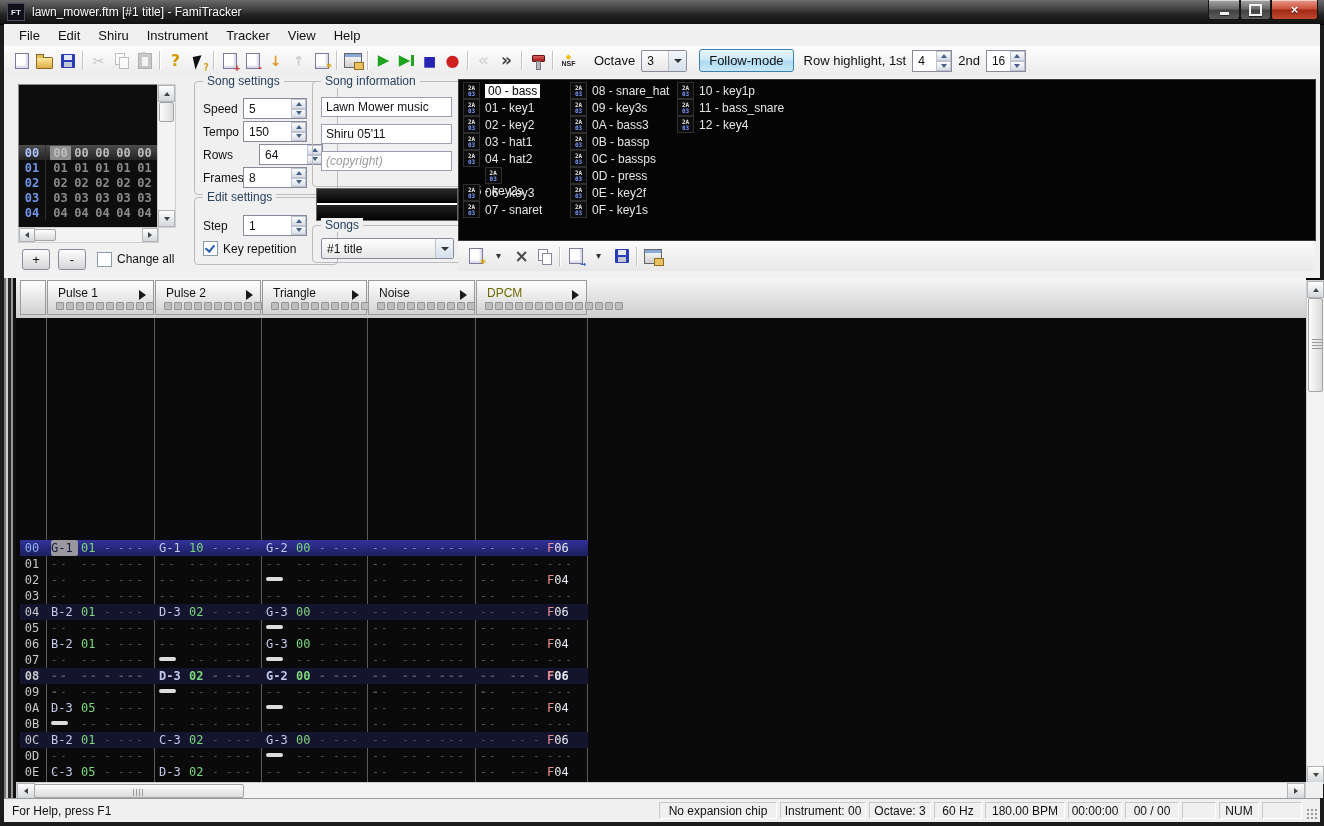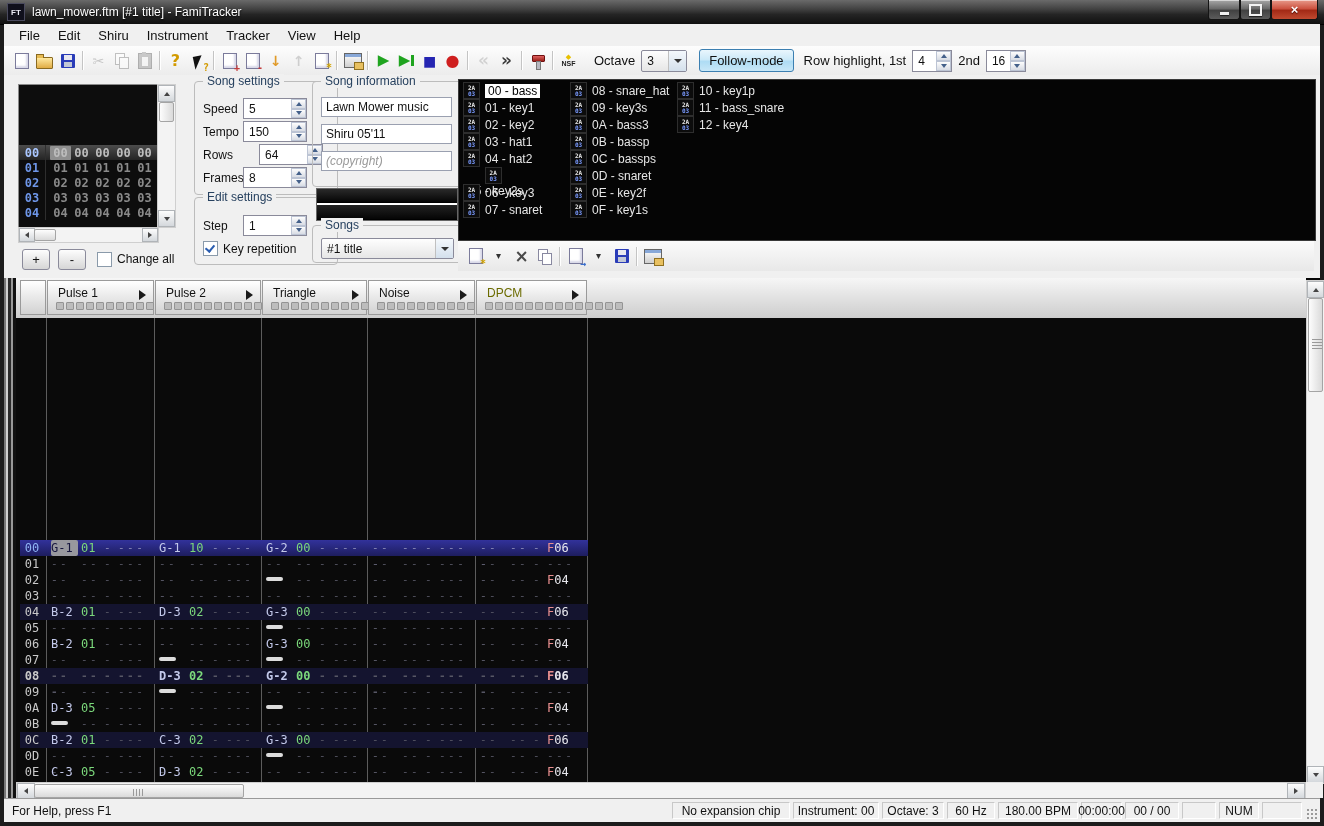--- a/index.html
+++ b/index.html
@@ -575,21 +575,21 @@
             <span class="l1">2A</span>
             <span class="l2">03</span>
           </span>
           <span class="inst-label">0C - bassps</span>
         </div>
         <div class="inst-item" style="left: 111px; top: 87px;">
           <span class="chip">
             <span class="l1">2A</span>
             <span class="l2">03</span>
           </span>
-          <span class="inst-label">0D - snaret</span>
+          <span class="inst-label">0D - press</span>
         </div>
         <div class="inst-item" style="left: 111px; top: 104px;">
           <span class="chip">
             <span class="l1">2A</span>
             <span class="l2">03</span>
           </span>
           <span class="inst-label">0E - key2f</span>
         </div>
         <div class="inst-item" style="left: 111px; top: 121px;">
           <span class="chip">
@@ -1286,21 +1286,21 @@
   </div>
 
   <div class="statusbar">
     <span class="sb-help">For Help, press F1</span>
     <span class="sb-panels" id="sb-panels">
         <span class="sbp" style="width: 118px;">No expansion chip</span>
         <span class="sbp" style="width: 86px;">Instrument: 00</span>
         <span class="sbp" style="width: 62px;">Octave: 3</span>
         <span class="sbp" style="width: 48px;">60 Hz</span>
         <span class="sbp" style="width: 80px;">180.00 BPM</span>
-        <span class="sbp" style="width: 41px;">00:00:00</span>
+        <span class="sbp" style="width: 54px;">00:00:00</span>
         <span class="sbp" style="width: 54px;">00 / 00</span>
         <span class="sbp" style="width: 34px;"></span>
         <span class="sbp" style="width: 40px;">NUM</span>
         <span class="sbp" style="width: 40px;"></span>
       </span>
     <span class="grip"></span>
   </div>
 
 </div>
 

